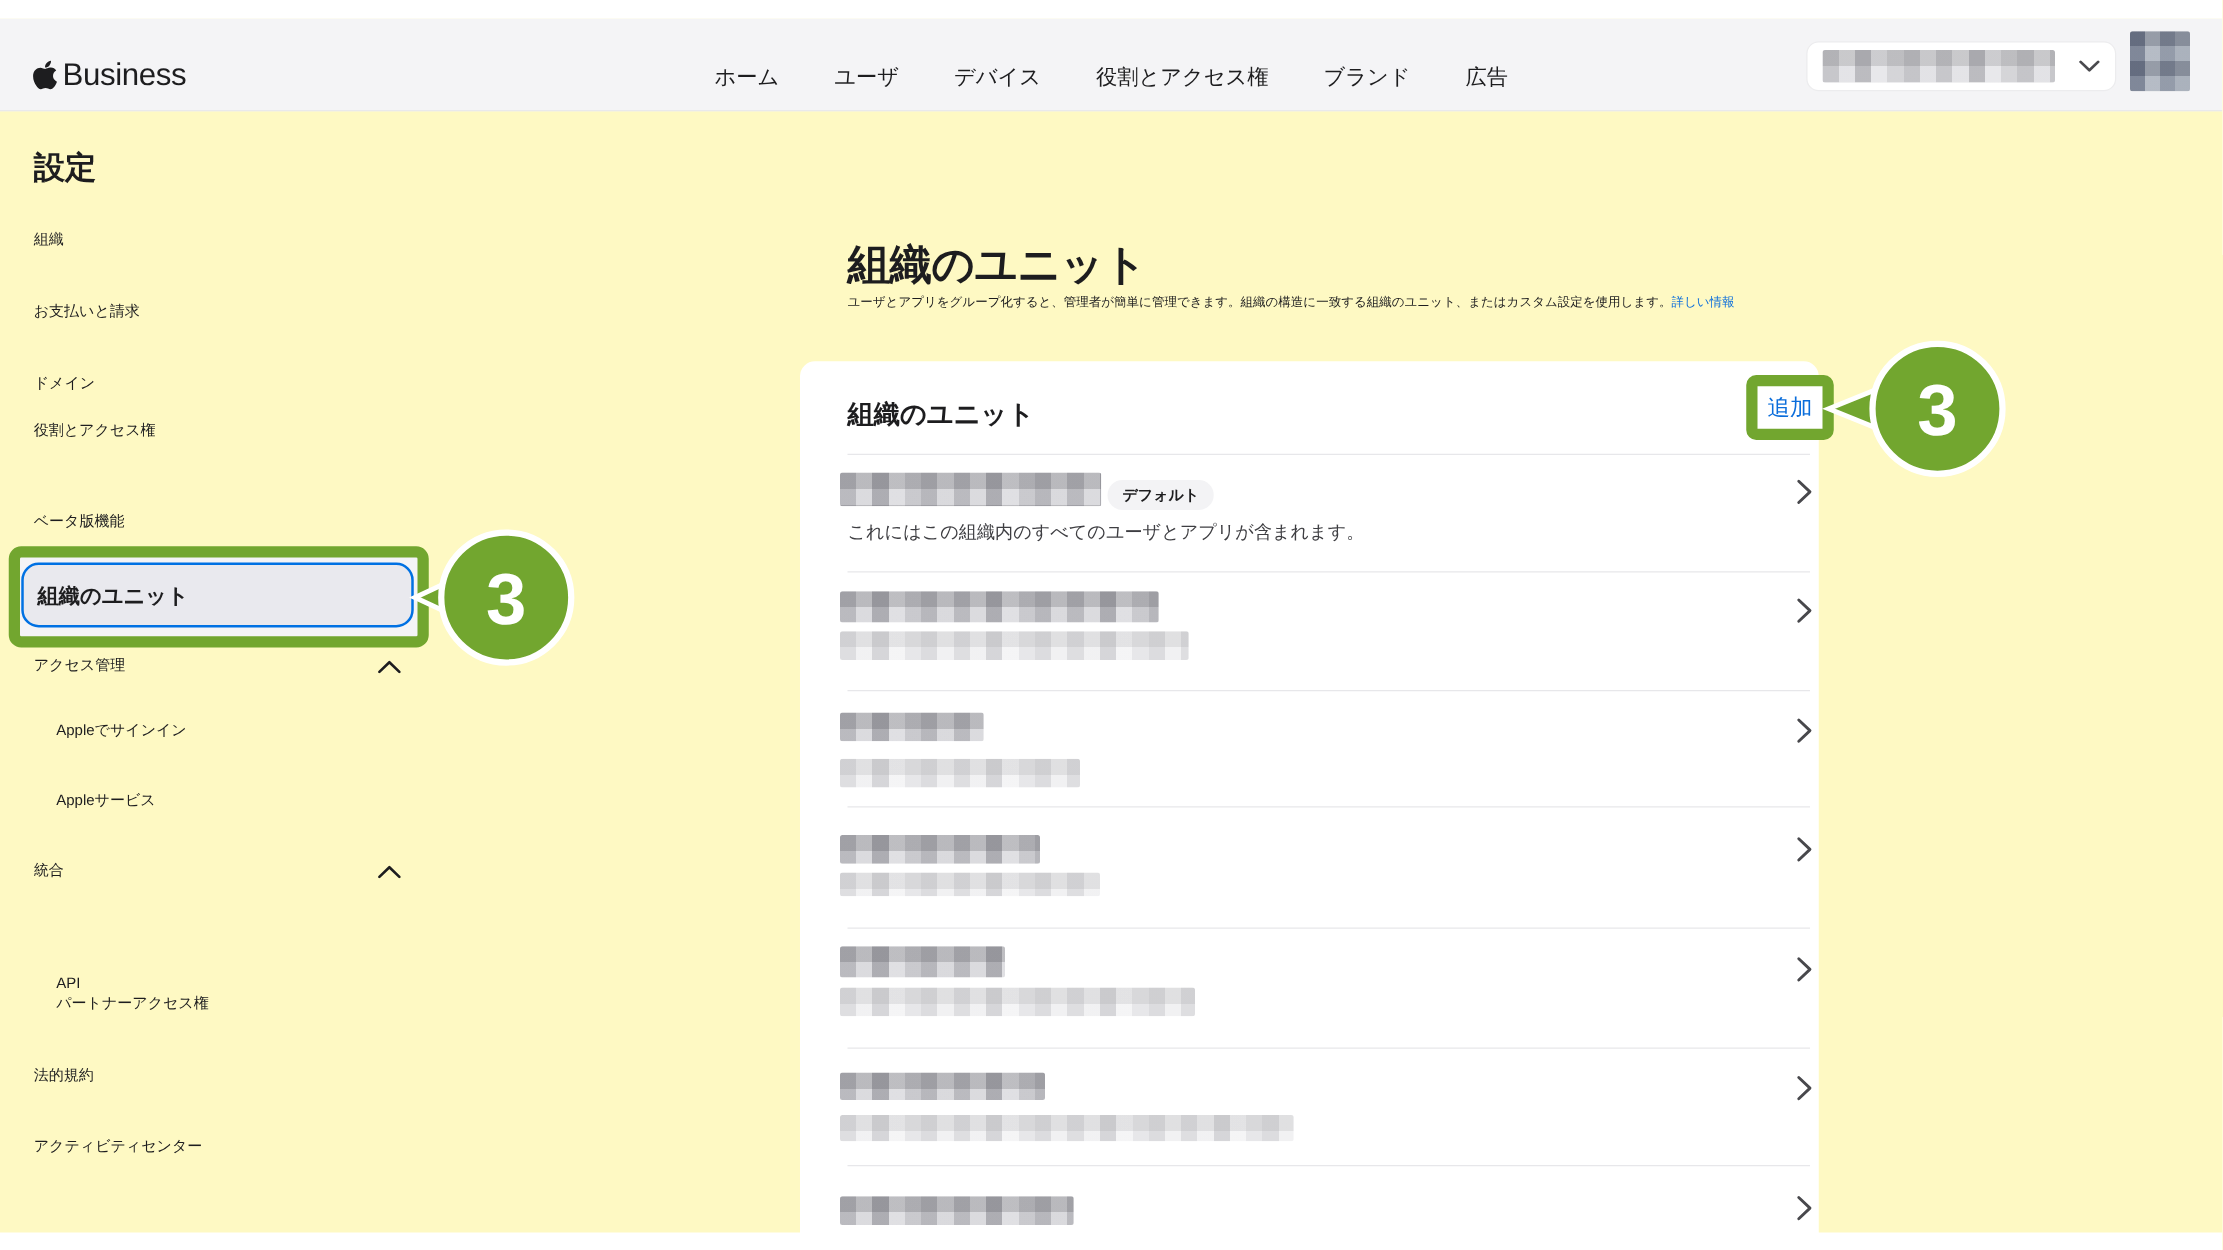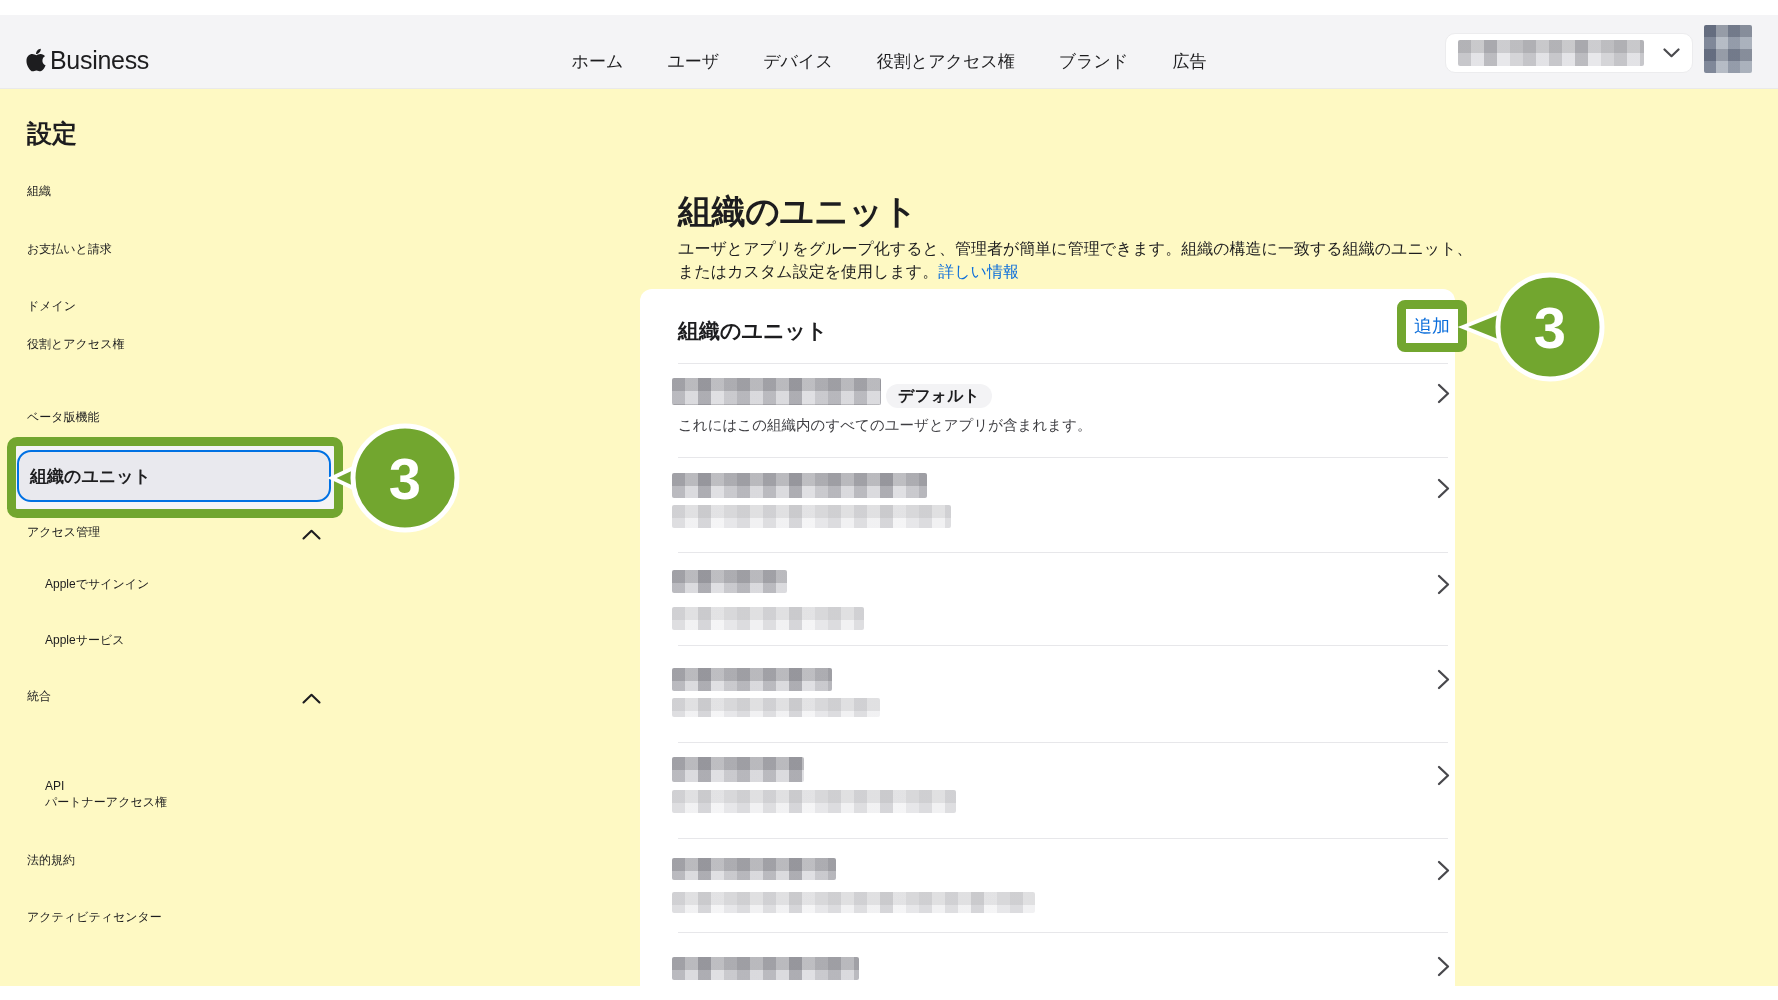--- a/index.html
+++ b/index.html
@@ -42,31 +42,31 @@
 
   
   .sb-callout{left:7px;top:437px;width:336px;height:81px;box-sizing:border-box;border:9px solid var(--green);
      border-radius:10px;background:#f4f4f6;z-index:30;}
   .sb-selected-pill{position:absolute;left:1px;top:4px;width:314px;height:52px;box-sizing:border-box;
      background:#e9e9ee;border:2.5px solid #0071e3;border-radius:14px;display:flex;align-items:center;
      padding-left:11px;font-size:17px;font-weight:700;cursor:pointer;}
 
   
   .page-title{left:678px;top:166px;font-size:34px;font-weight:700;letter-spacing:-.4px;}
-  .page-desc{left:678px;top:221px;width:802px;font-size:16px;line-height:23px;color:#1d1d1f;}
+  .page-desc{left:678px;top:221px;width:802px;font-size:10px;line-height:23px;color:#1d1d1f;}
   .link{color:#0a6ddb;cursor:pointer;text-decoration:none;}
 
   .card{left:640px;top:289px;width:815px;height:711px;background:#fff;border-radius:12px 12px 0 0;z-index:5;}
   .card-title{left:678px;top:317px;font-size:21px;font-weight:700;z-index:6;}
   .divider{left:678px;width:770px;height:1px;background:#e7e7ea;z-index:6;}
   .row-name{left:672px;z-index:6;}
   .row-sub{left:672px;z-index:6;}
   .row-desc{left:678px;font-size:14.5px;color:#3e3e42;z-index:6;}
   .badge{left:886px;height:24px;padding:0 12px;background:#f3f3f5;border-radius:12px;display:flex;
-     align-items:center;font-size:16px;font-weight:700;color:#1d1d1f;z-index:6;}
+     align-items:center;font-size:12px;font-weight:700;color:#1d1d1f;z-index:6;}
   .row-chev{left:1437px;width:13px;height:21px;z-index:6;cursor:pointer;}
 
   
   .add-callout{left:1397px;top:300px;width:70px;height:52px;box-sizing:border-box;border:9px solid var(--green);
      border-radius:8px;background:#fff;display:flex;align-items:center;justify-content:center;z-index:30;}
   .add-link{font-size:18px;color:#0a6ddb;cursor:pointer;white-space:nowrap;}
 
   .annot{z-index:31;pointer-events:none;}
   :root{--green:#72a62f;}
 </style>

